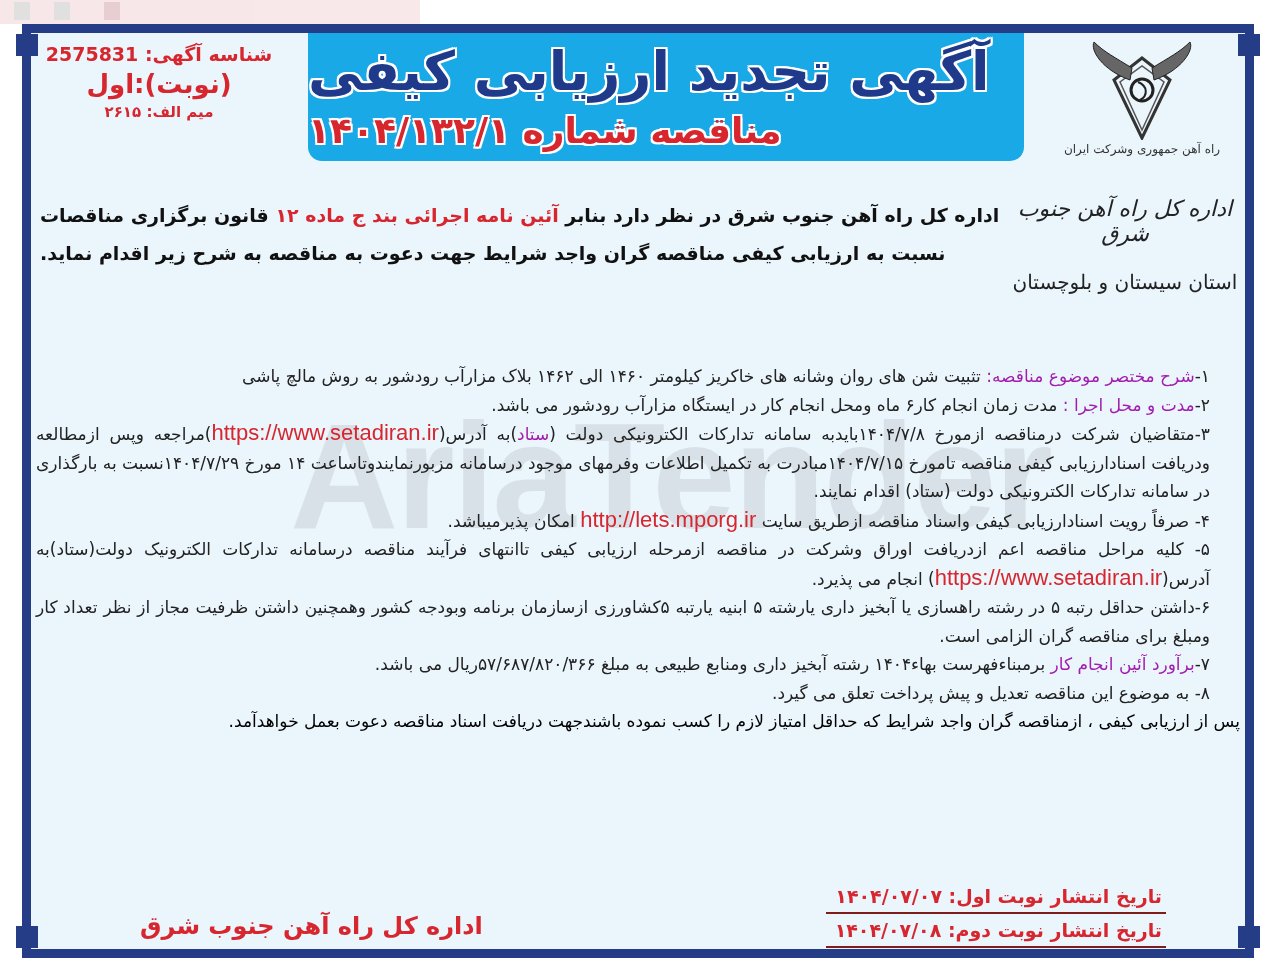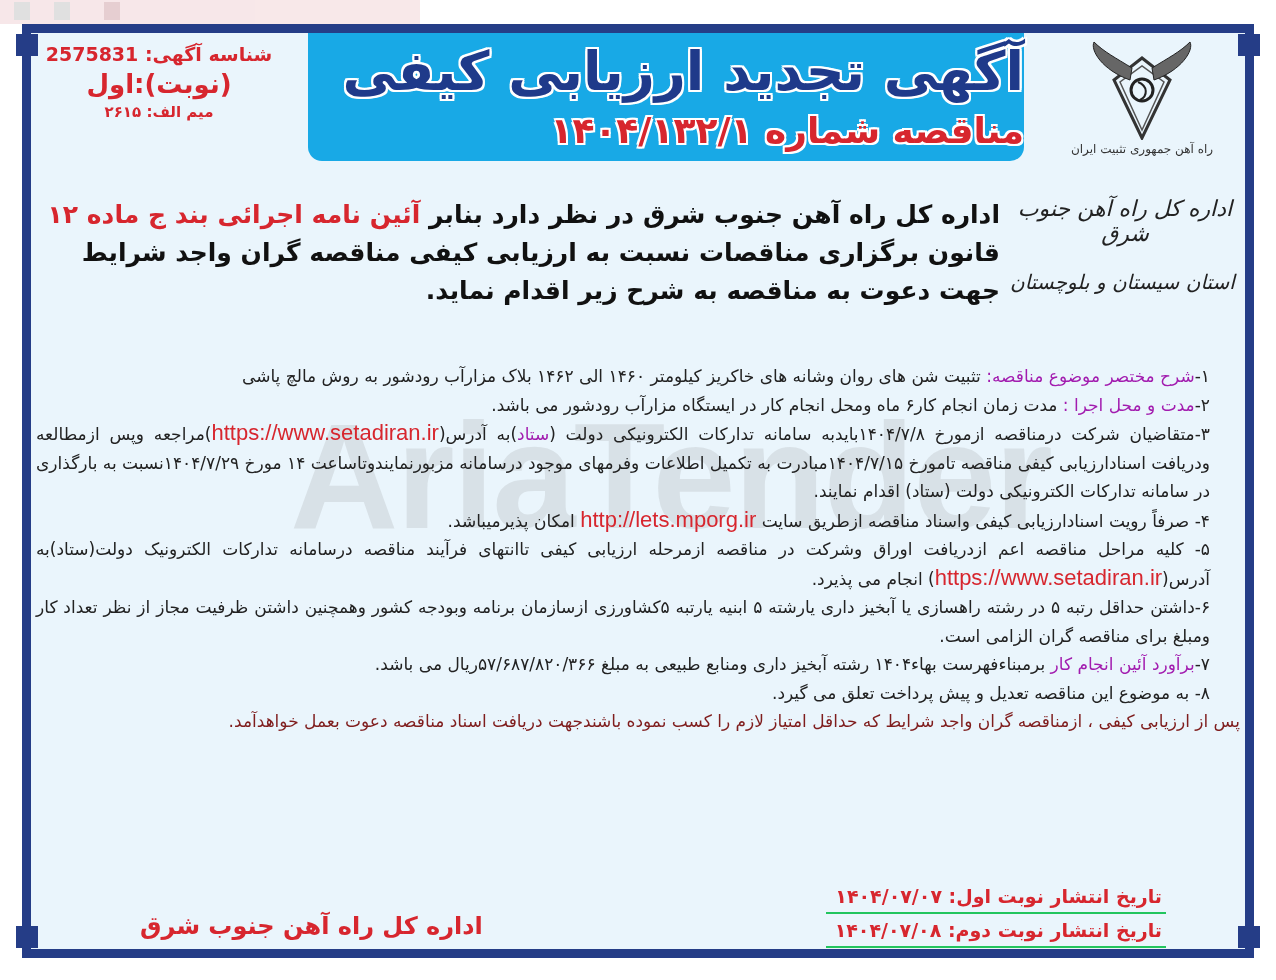--- a/index.html
+++ b/index.html
@@ -12,53 +12,53 @@
     .frame { position: absolute; left: 22px; top: 24px; width: 1232px; height: 934px;
       background: #eaf5fc; border-top: 9px solid #253d87; border-left: 9px solid #253d87;
       border-right: 9px solid #253d87; border-bottom: 9px solid #253d87; }
     .corner { position: absolute; width: 22px; height: 22px; background: #253d87; }
     .corner.tl { left: 16px; top: 34px; }
     .corner.tr { right: 16px; top: 34px; }
     .corner.bl { left: 16px; bottom: 32px; }
     .corner.br { right: 16px; bottom: 32px; }
 
     .title-box { position: absolute; left: 308px; top: 33px; width: 716px; height: 128px;
-      background: #18a9e6; border-radius: 0 0 14px 14px; text-align: right; }
+      background: #18a9e6; border-radius: 0 0 14px 14px; text-align: left; }
     .title-main { font-family: "DejaVu Sans", sans-serif; font-weight: bold; font-size: 54px; color: #1f3a8a;
       line-height: 74px; margin-top: 2px;
       text-shadow: -2px -2px 0 #fff, 2px -2px 0 #fff, -2px 2px 0 #fff, 2px 2px 0 #fff, 0 2px 0 #fff, 0 -2px 0 #fff, 2px 0 0 #fff, -2px 0 0 #fff; }
     .title-sub { font-weight: bold; font-size: 36px; color: #d7262e; line-height: 44px;
       text-shadow: -2px -2px 0 #fff, 2px -2px 0 #fff, -2px 2px 0 #fff, 2px 2px 0 #fff, 0 2px 0 #fff, 0 -2px 0 #fff; }
 
     .ad-info { position: absolute; left: 34px; top: 40px; width: 250px; text-align: center; color: #d7262e; font-weight: bold; }
     .ad-info .l1 { font-size: 19px; line-height: 28px; }
     .ad-info .l2 { font-size: 26px; line-height: 32px; }
     .ad-info .l3 { font-size: 15px; line-height: 24px; }
 
     .logo-wrap { position: absolute; right: 34px; top: 40px; width: 200px; text-align: center; }
     .logo-svg { display: block; margin: 0 auto; }
     .logo-caption { font-family: "DejaVu Serif", serif; font-size: 12px; color: #333; margin-top: 2px; }
     .org-name { position: absolute; right: 36px; top: 196px; width: 230px; text-align: center;
       font-family: "DejaVu Serif", serif; font-style: italic; font-size: 22px; color: #222; }
-    .province { position: absolute; right: 36px; top: 270px; width: 230px; text-align: left;
-      font-family: "DejaVu Serif", serif; font-style: italic; font-size: 20px; color: #222; }
+    .province { position: absolute; right: 36px; top: 270px; width: 230px; text-align: center;
+      font-family: "DejaVu Serif", serif; font-size: 20px; color: #222; }
 
-    .intro { position: absolute; left: 40px; top: 196px; width: 960px; text-align: right; font-weight: bold;
-      font-size: 25px; line-height: 38px; color: #111; }
+    .intro { position: absolute; left: 40px; top: 196px; width: 960px; text-align: left; font-weight: bold;
+      font-size: 19px; line-height: 38px; color: #111; }
     .intro .red { color: #d7262e; }
 
     .body { position: absolute; left: 36px; top: 362px; width: 1204px; font-size: 17px; color: #222; line-height: 28.5px; text-align: justify; }
     .body p { margin: 0; }
     .body .ind { padding-right: 30px; }
     .red { color: #a21caf; }
     .url { font-family: "Liberation Sans", sans-serif; color: #d7262e; font-size: 22px; }
-    .closing { color: #7f1d1d; }
+    .closing { color: #000000; }
 
     .dates { position: absolute; right: 110px; top: 880px; width: 340px; text-align: right; color: #d7262e; font-weight: bold; font-size: 19px; }
-    .dates div { border-bottom: 2px solid #22c55e; line-height: 32px; padding-right: 4px; }
+    .dates div { border-bottom: 2px solid #7f1d1d; line-height: 32px; padding-right: 4px; }
 
     .signature { position: absolute; left: 140px; top: 912px; font-size: 24px; font-weight: bold; color: #d7262e; }
 
     .watermark { position: absolute; left: 290px; top: 390px; font-family: "Liberation Sans", sans-serif; font-size: 150px;
       font-weight: bold; color: rgba(140,140,140,.18); direction: ltr; letter-spacing: -2px; pointer-events: none; }
   </style>
 </head>
 <body>
 
 <div class="top-strip">
@@ -88,21 +88,21 @@
 
 <div class="logo-wrap">
   <svg class="logo-svg" width="120" height="100" viewBox="0 0 120 100">
     <path d="M60 98 L32 40 L60 18 L88 40 Z" fill="none" stroke="#333" stroke-width="3"></path>
     <path d="M60 90 L38 42 L60 26 L82 42 Z" fill="none" stroke="#555" stroke-width="1.5"></path>
     <path d="M48 40 C20 30 8 10 12 2 C22 12 34 18 50 28 Z" fill="#666" stroke="#222" stroke-width="1"></path>
     <path d="M72 40 C100 30 112 10 108 2 C98 12 86 18 70 28 Z" fill="#666" stroke="#222" stroke-width="1"></path>
     <circle cx="60" cy="50" r="11" fill="none" stroke="#222" stroke-width="3"></circle>
     <path d="M56 42 C66 46 66 56 58 60" fill="none" stroke="#222" stroke-width="2"></path>
   </svg>
-  <div class="logo-caption">راه آهن جمهوری تثبیت ایران</div>
+  <div class="logo-caption">راه آهن جمهوری وشرکت ایران</div>
 </div>
 <div class="org-name">اداره کل راه آهن جنوب شرق</div>
 <div class="province">استان سیستان و بلوچستان</div>
 
 <div class="intro">
   <span>اداره کل راه آهن جنوب شرق در نظر دارد بنابر</span>
   <span class="red">آئین نامه اجرائی بند ج ماده ۱۲</span>
   <span>قانون برگزاری مناقصات نسبت به ارزیابی کیفی مناقصه گران واجد شرایط جهت دعوت به مناقصه به شرح زیر اقدام نماید.</span>
 </div>
 

